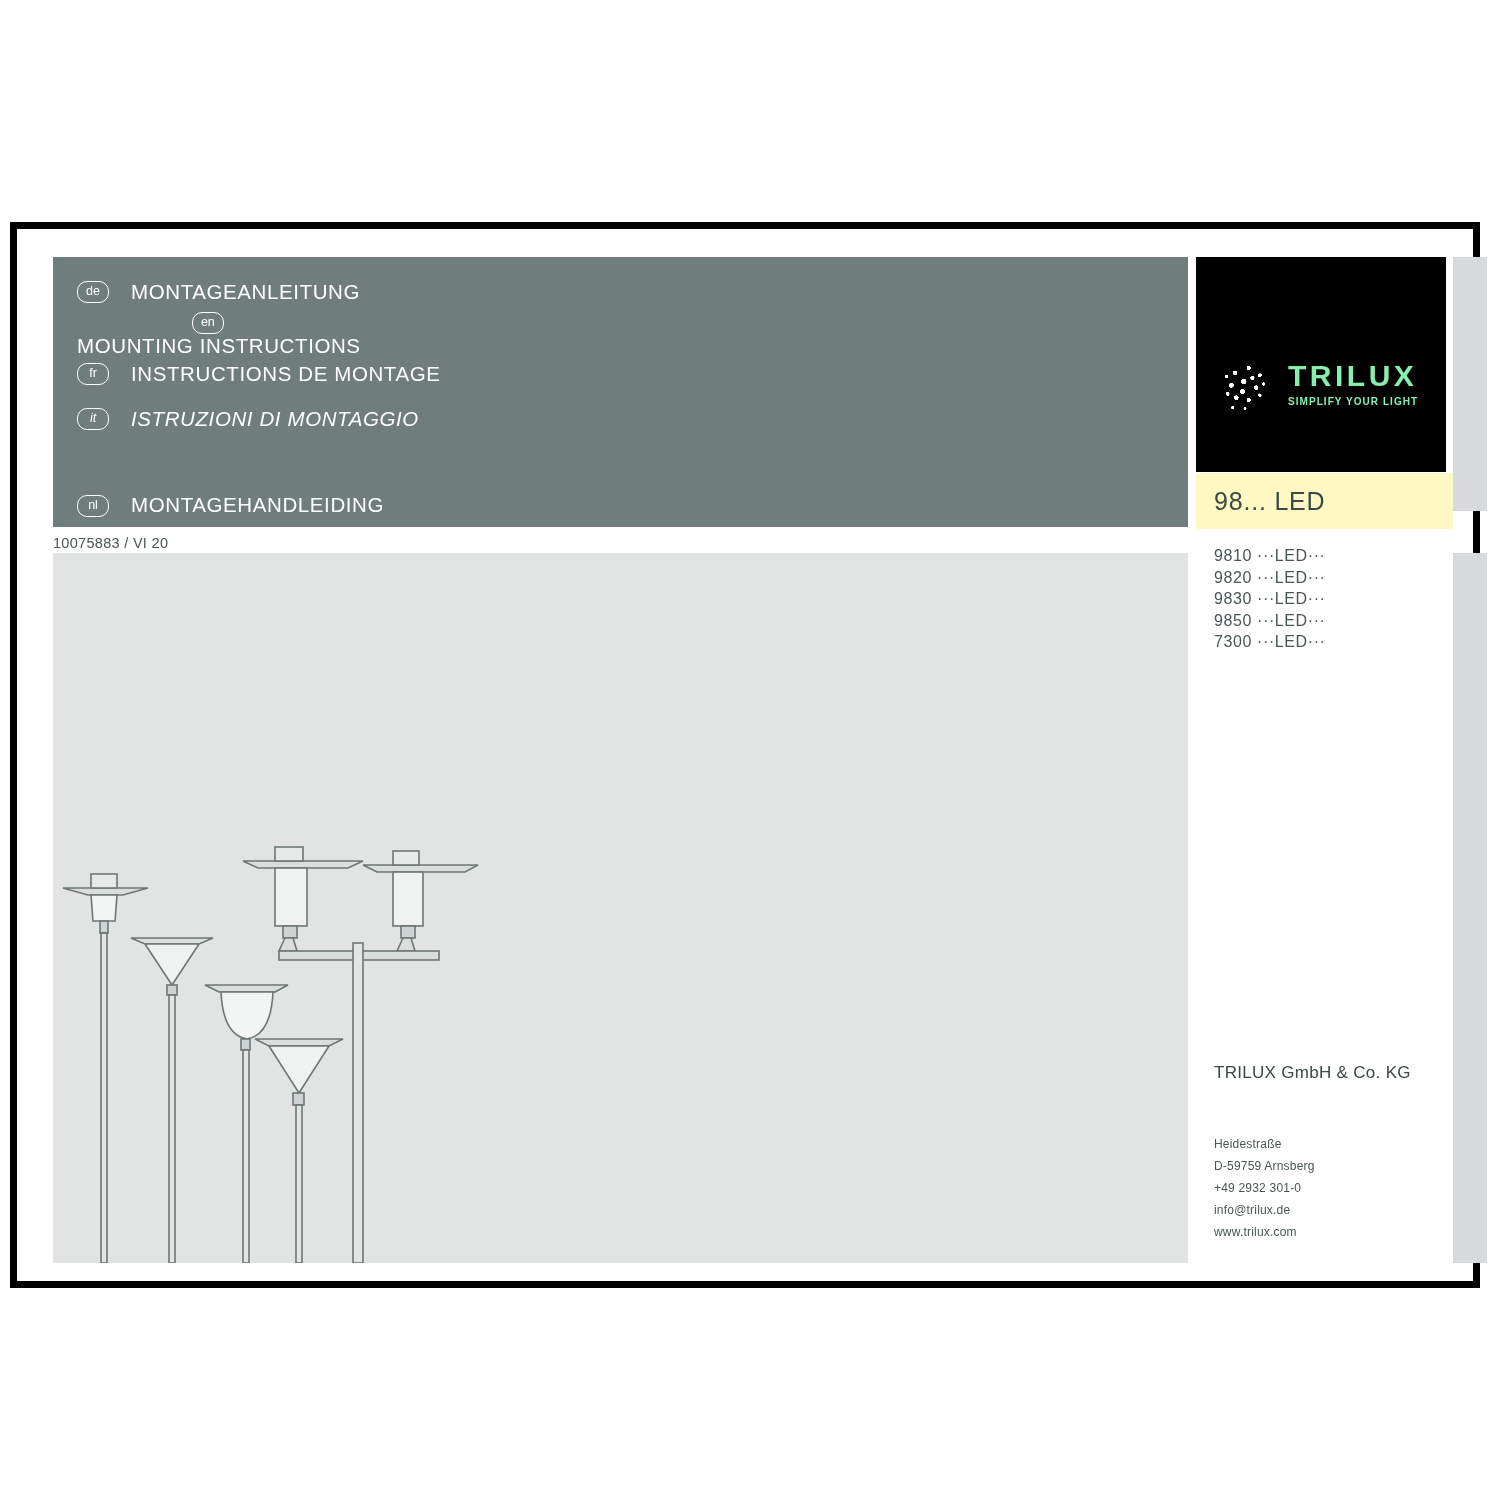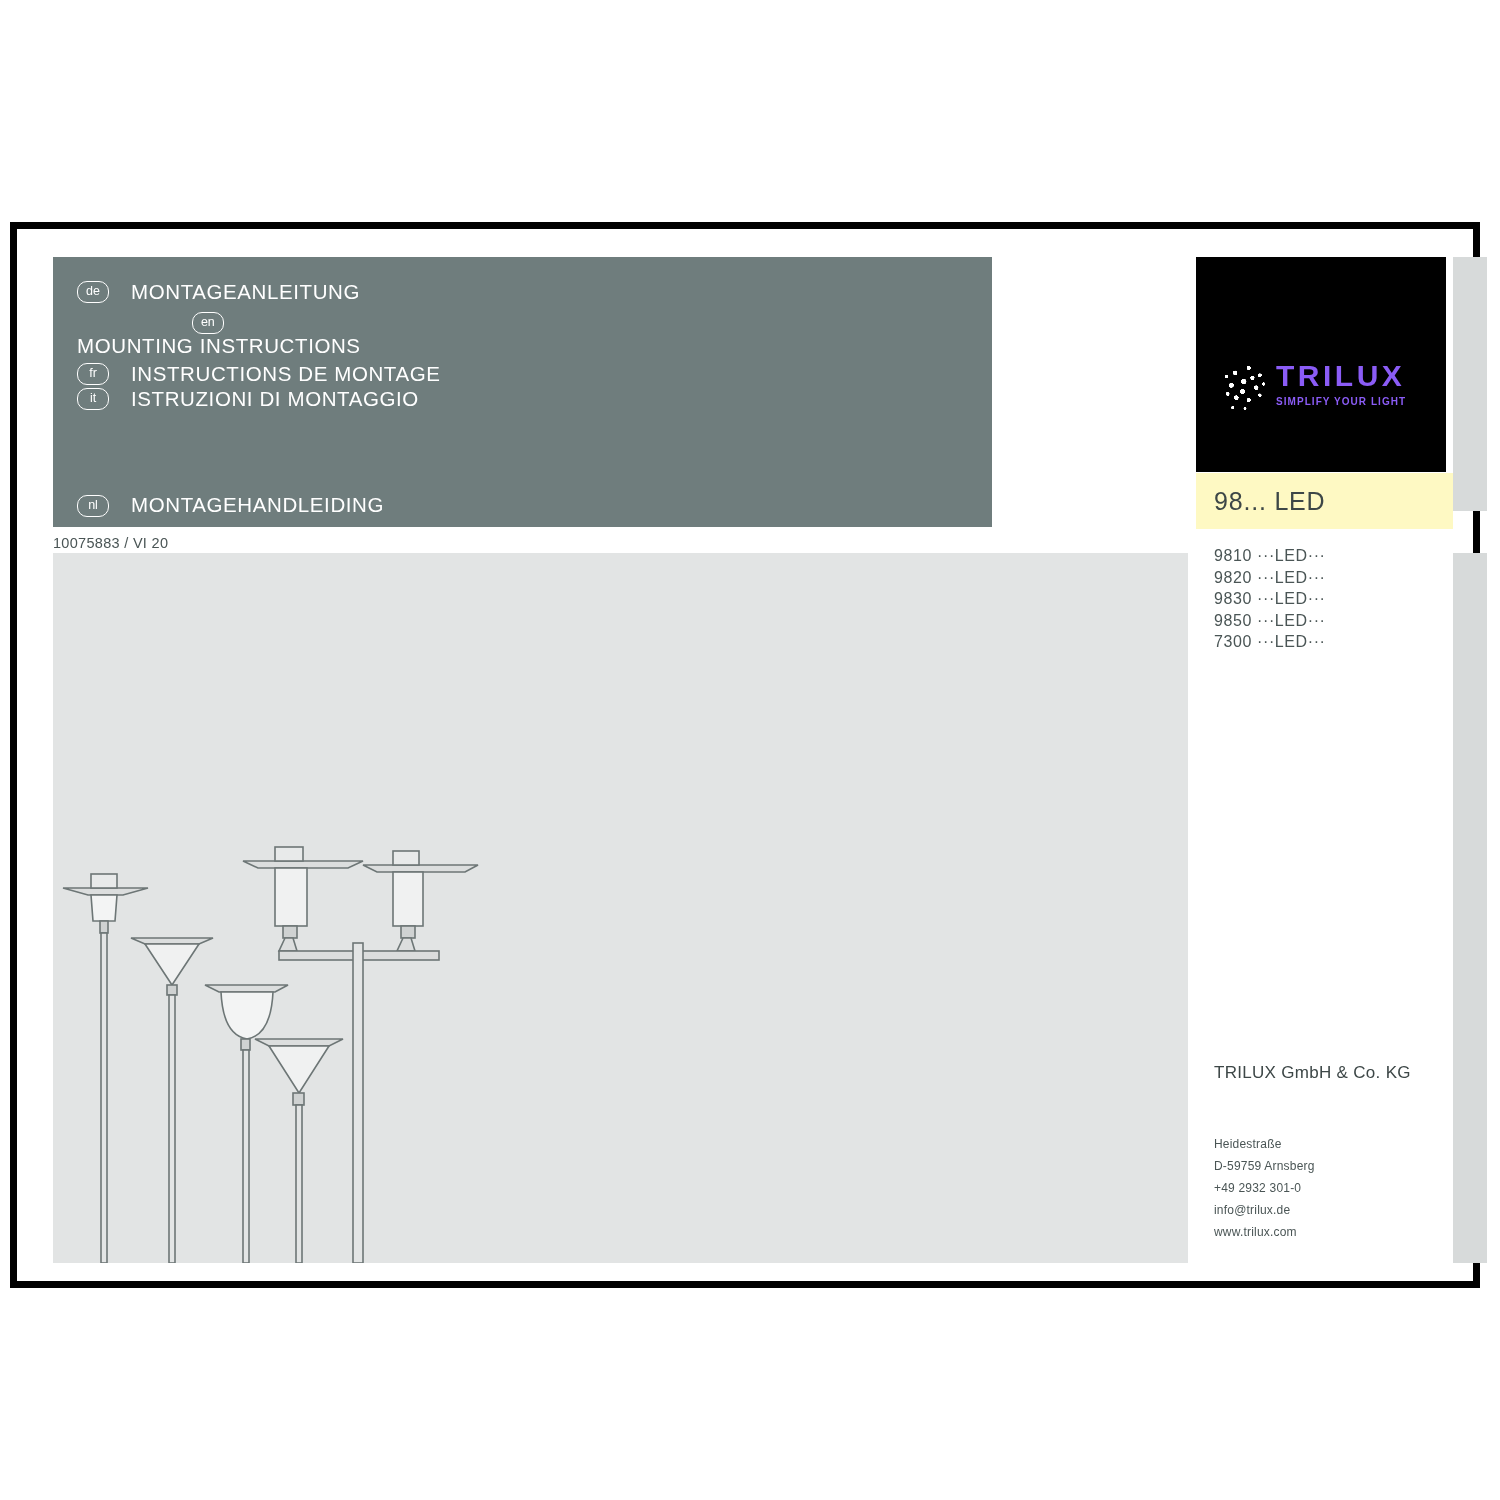--- a/index.html
+++ b/index.html
@@ -31,21 +31,21 @@
     left: 24px;
     top: 14px;
     right: 24px;
     bottom: 14px;
   }
   
   .lang-band {
     position: absolute;
     left: 12px;
     top: 14px;
-    width: 939px;
+    width: 1135px;
     height: 270px;
     background: #6f7d7d;
   }
   .lang-row {
     position: absolute;
     left: 24px;
     height: 41px;
     display: flex;
     align-items: center;
     color: #ffffff;
@@ -112,21 +112,22 @@
       radial-gradient(circle at 46% 62%, #ffffff 0 2.4px, transparent 2.6px),
       radial-gradient(circle at 62% 40%, #ffffff 0 2.0px, transparent 2.2px),
       radial-gradient(circle at 30% 88%, #ffffff 0 1.4px, transparent 1.6px),
       radial-gradient(circle at 50% 90%, #ffffff 0 1.4px, transparent 1.6px),
       radial-gradient(circle at 80% 50%, #ffffff 0 1.6px, transparent 1.8px),
       radial-gradient(circle at 22% 66%, #ffffff 0 1.8px, transparent 2.0px),
       #000000;
     flex: none;
   }
   .logo-text {
-    color: #8b5cf6;
+    margin-left: 12px;
+    color: #86efac;
   }
   .logo-name {
     font-size: 30px;
     font-weight: bold;
     letter-spacing: 3.5px;
     line-height: 30px;
   }
   .logo-tag {
     font-size: 10px;
     letter-spacing: 1.05px;
@@ -225,21 +226,21 @@
           <div class="lang-label">MONTAGEANLEITUNG</div>
         </div>
         <div class="lang-row" style="top:55px;flex-direction:column;">
           <div class="lang-badge">en</div>
           <div class="lang-label">MOUNTING INSTRUCTIONS</div>
         </div>
         <div class="lang-row" style="top:96px;">
           <div class="lang-badge">fr</div>
           <div class="lang-label">INSTRUCTIONS DE MONTAGE</div>
         </div>
-        <div class="lang-row" style="top:121px;">
+        <div class="lang-row" style="top:141px;font-style:italic;">
           <div class="lang-badge">it</div>
           <div class="lang-label">ISTRUZIONI DI MONTAGGIO</div>
         </div>
         <div class="lang-row" style="top:219px;align-items:flex-end;">
           <div class="lang-badge">nl</div>
           <div class="lang-label">MONTAGEHANDLEIDING</div>
         </div>
       </div>
 
       <div class="docnum">10075883 / VI 20</div>

